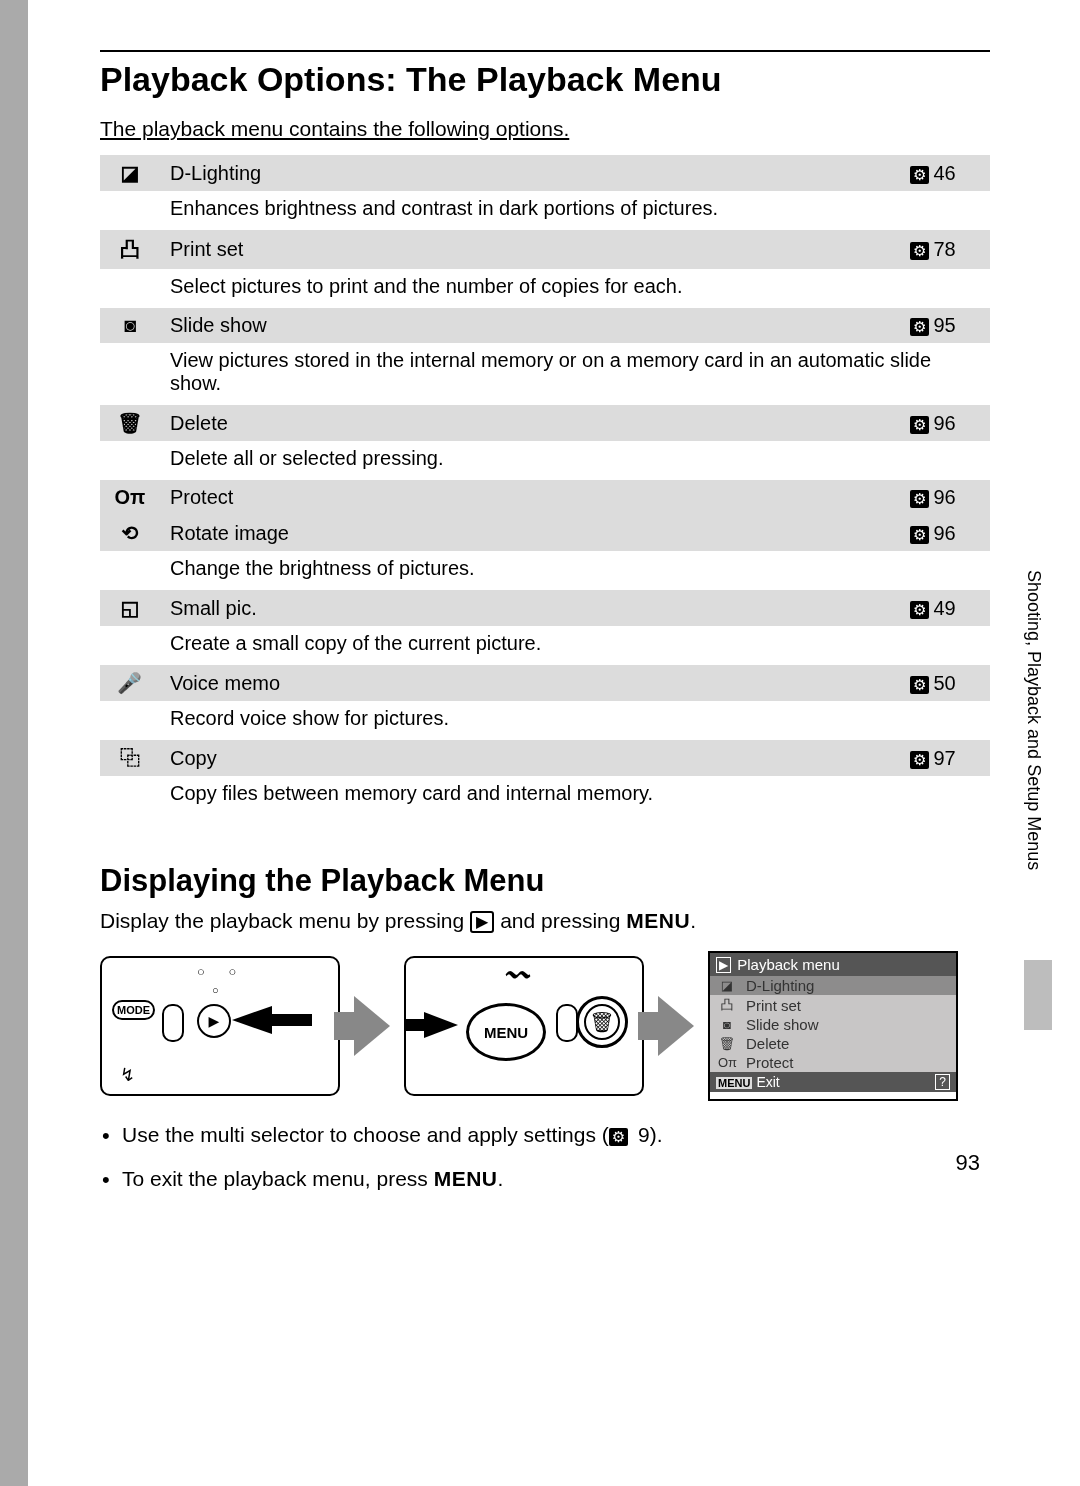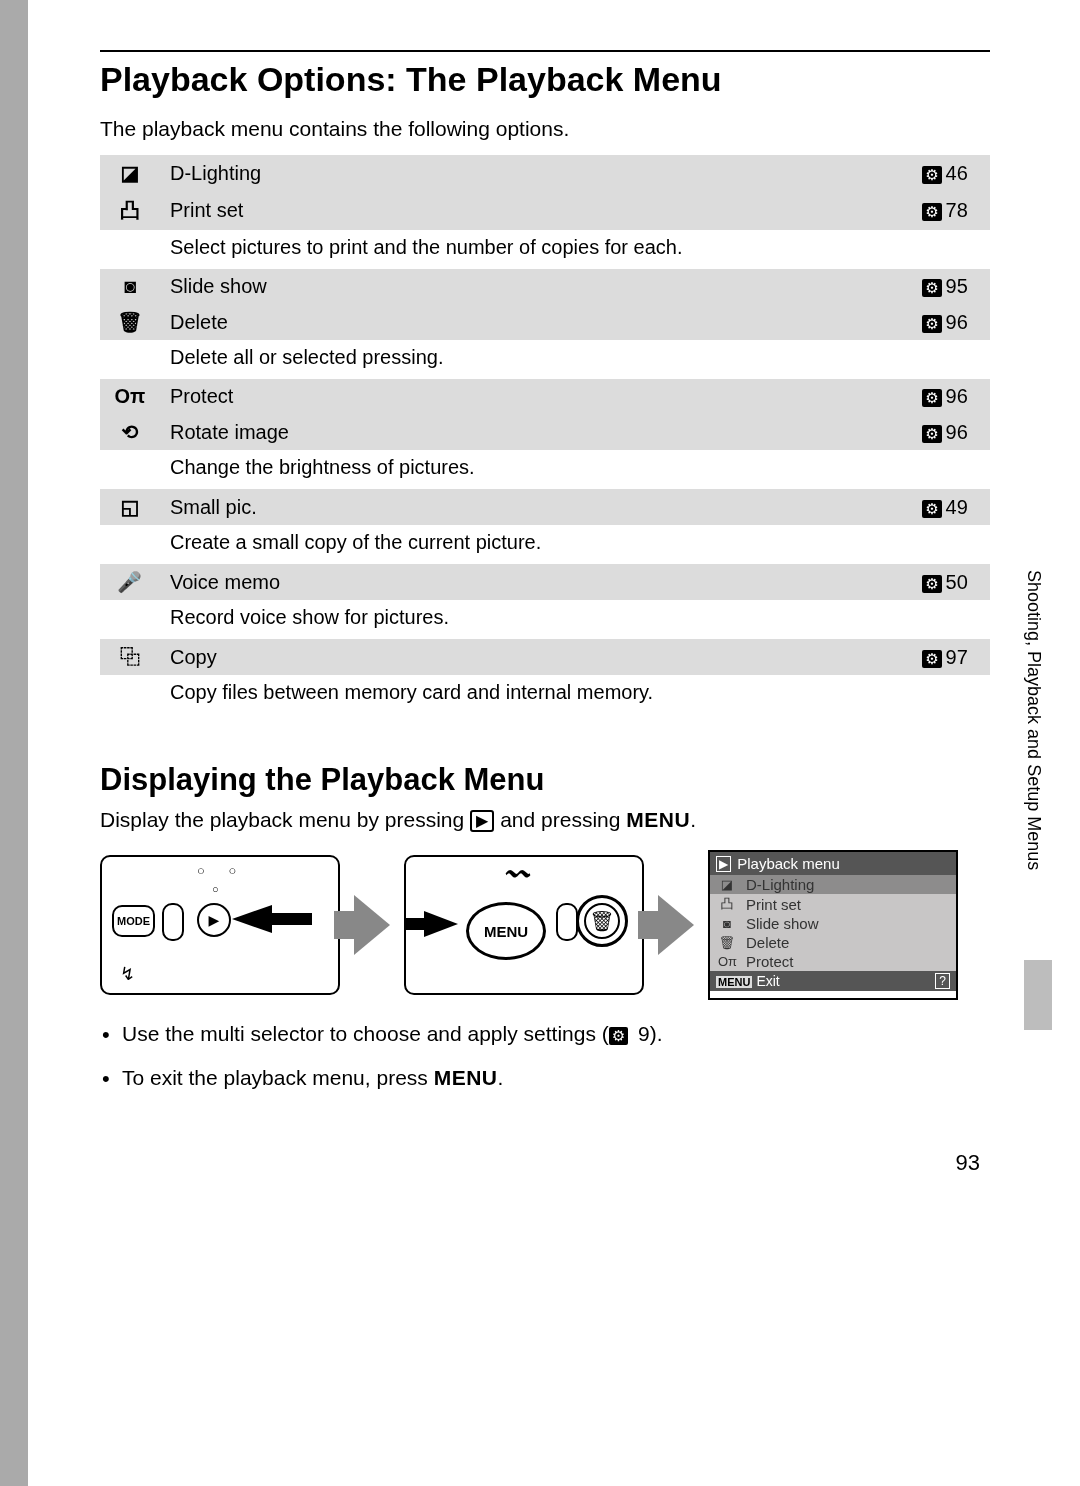--- a/index.html
+++ b/index.html
@@ -30,20 +30,21 @@
     margin-bottom: 8px;
   }
   h1.title {
     font-size: 34px;
     font-weight: 800;
     margin: 6px 0 18px 0;
   }
   .intro {
     font-size: 21px;
     margin: 8px 0 14px 0;
+    text-decoration: underline;
   }
   table.menu-table {
     border-collapse: collapse;
     width: 100%;
     font-size: 20px;
   }
   table.menu-table tr.header-row td {
     background: #dcdcdc;
     padding: 6px 10px 6px 10px;
     vertical-align: middle;
@@ -57,21 +58,21 @@
     width: 40px;
     text-align: center;
     font-size: 20px;
     font-weight: bold;
   }
   .name-cell {
     font-weight: 400;
   }
   .ref-cell {
     width: 70px;
-    text-align: center;
+    text-align: left;
     white-space: nowrap;
   }
   .ref-box {
     display: inline-block;
     background: #000;
     color: #fff;
     font-size: 15px;
     padding: 0 3px;
     margin-right: 4px;
     border-radius: 2px;
@@ -234,23 +235,23 @@
     background: #bdbdbd;
   }
   .page-num {
     position: absolute;
     right: 100px;
     bottom: 44px;
     font-size: 22px;
   }
   
   .cam-box.left .mode-btn {
-    position: absolute; left: 10px; top: 48px;
+    position: absolute; left: 10px; top: 42px;
     border: 2px solid #000; border-radius: 10px;
-    font-size: 11px; font-weight: 900; padding: 8px 3px;
+    font-size: 11px; font-weight: 900; padding: 2px 3px;
   }
   .cam-box.left .play-btn {
     position: absolute; left: 95px; top: 46px;
     border: 2px solid #000; border-radius: 50%;
     width: 30px; height: 30px; display:flex;align-items:center;justify-content:center;
     font-size:14px;
   }
   .cam-box.left .flash {
     position:absolute; left:18px; bottom:8px; font-size:18px;
   }
@@ -294,33 +295,41 @@
 
   <div class="intro">The playback menu contains the following options.</div>
 
   <table class="menu-table">
     <tbody id="menu-tbody">
         <tr class="header-row">
           <td class="icon-cell">◪</td>
           <td class="name-cell">D-Lighting</td>
           <td class="ref-cell"><span class="ref-box">⚙</span>46</td>
         </tr>
+        <tr class="desc-row">
+          <td></td>
+          <td colspan="2">Enhances brightness and contrast in dark portions of pictures.</td>
+        </tr>
         <tr class="header-row">
           <td class="icon-cell">凸</td>
           <td class="name-cell">Print set</td>
           <td class="ref-cell"><span class="ref-box">⚙</span>78</td>
         </tr>
         <tr class="desc-row">
           <td></td>
           <td colspan="2">Select pictures to print and the number of copies for each.</td>
         </tr>
         <tr class="header-row">
           <td class="icon-cell">◙</td>
           <td class="name-cell">Slide show</td>
           <td class="ref-cell"><span class="ref-box">⚙</span>95</td>
+        </tr>
+        <tr class="desc-row">
+          <td></td>
+          <td colspan="2">View pictures stored in the internal memory or on a memory card in an automatic slide show.</td>
         </tr>
         <tr class="header-row">
           <td class="icon-cell">🗑</td>
           <td class="name-cell">Delete</td>
           <td class="ref-cell"><span class="ref-box">⚙</span>96</td>
         </tr>
         <tr class="desc-row">
           <td></td>
           <td colspan="2">Delete all or selected pressing.</td>
         </tr>

